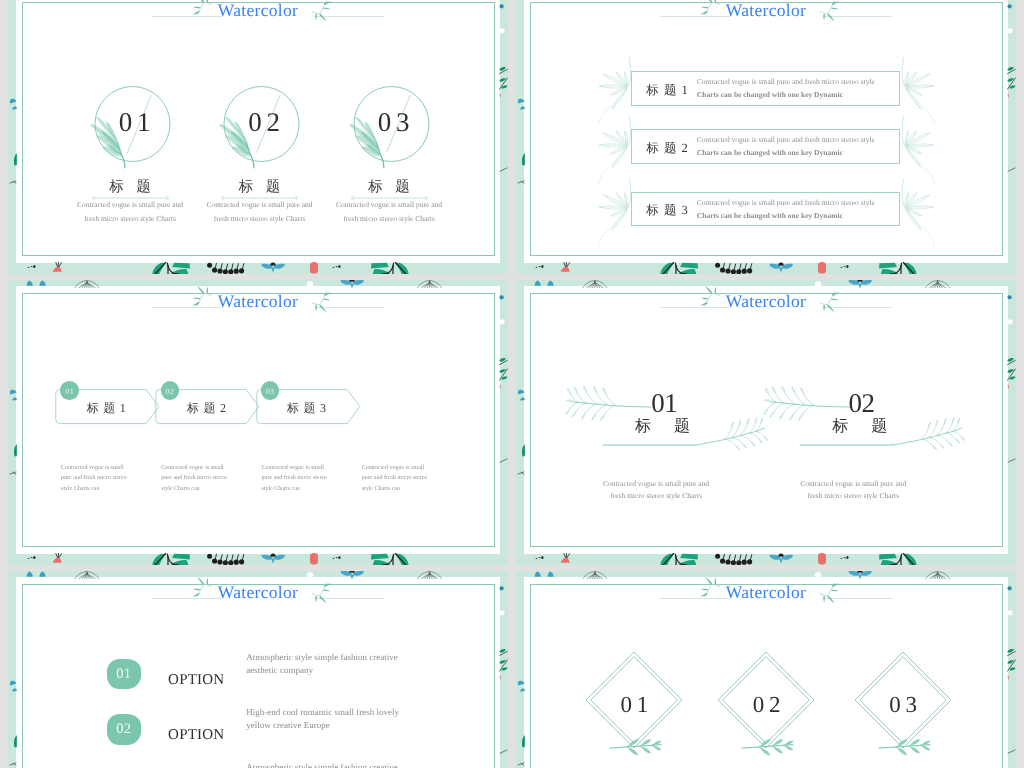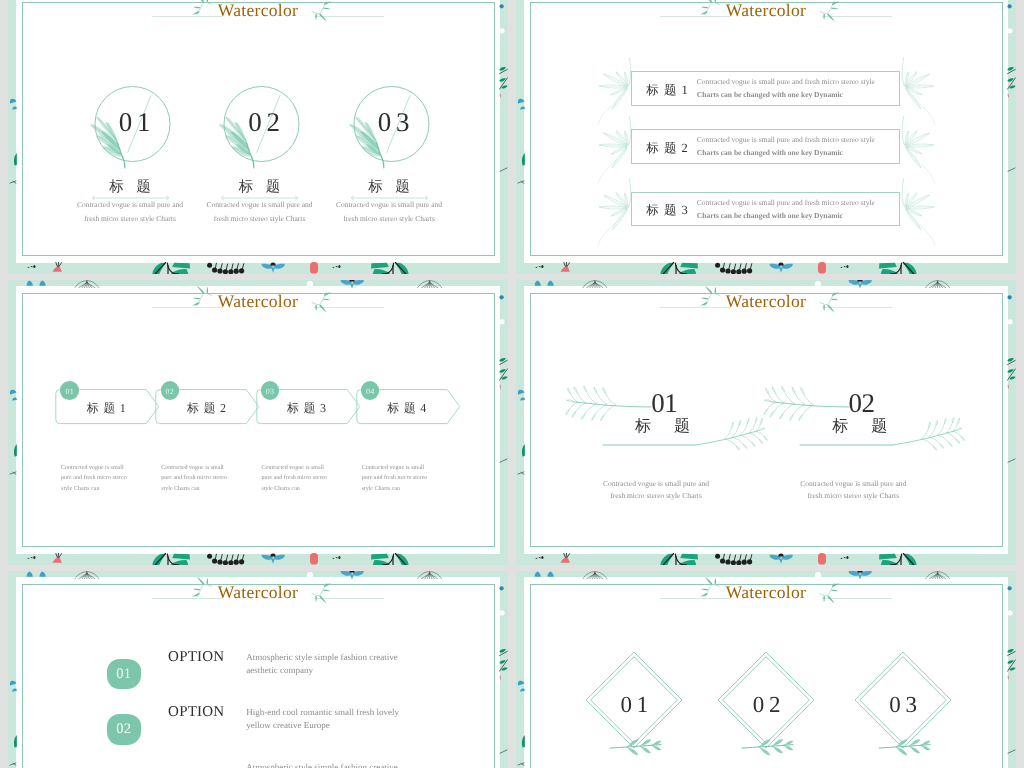--- a/index.html
+++ b/index.html
@@ -20,21 +20,21 @@
   .sideband-l{left:0;}
   .sideband-r{right:0;}
   .topband svg{position:absolute;left:0;bottom:0;}
 
   
   .hdr{position:absolute;left:0;top:0;width:484px;height:40px;}
   .hdr .hdr-line{position:absolute;left:136px;width:70px;top:21px;height:1px;background:#d5e6de;}
   .hdr .hdr-line2{position:absolute;left:298px;width:70px;top:21px;height:1px;background:#d5e6de;}
   .hdr .ttl{position:absolute;left:0;right:0;top:4px;text-align:center;
             font-family:"Liberation Serif",serif;font-size:17.5px;letter-spacing:0.3px;
-            color:#a16207;line-height:22px;}
+            color:#3b82f6;line-height:22px;}
   .hdr-sprigs{position:absolute;left:0;top:0;}
 
   
   .s1{left:8px;  top:-11px;}
   .s2{left:516px;top:-11px;}
   .s3{left:8px;  top:280px;}
   .s4{left:516px;top:280px;}
   .s5{left:8px;  top:571px;}
   .s6{left:516px;top:571px;}
 
@@ -98,21 +98,21 @@
          font-family:"Liberation Serif",serif;font-size:7.5px;color:#8e8e8e;line-height:9px;}
 
   
   .opt-col{position:absolute;left:0;top:0;width:484px;height:268px;}
   .opt-item{position:absolute;left:0;width:484px;height:52px;}
   .opt-badge{position:absolute;left:90.6px;top:81.8px;width:34.4px;height:30.7px;
              background:#7cc7ac;text-align:center;
              border-radius:36% 42% 40% 34% / 40% 36% 44% 42%;}
   .opt-badge span{font-family:"Liberation Serif",serif;font-size:14.5px;color:#f2faf6;
                   line-height:31px;letter-spacing:0.3px;}
-  .opt-label{position:absolute;left:152.1px;top:73px;
+  .opt-label{position:absolute;left:152.1px;top:96px;
              font-family:"Liberation Serif",serif;font-size:15px;color:#2f2f2f;
              line-height:15px;letter-spacing:0.2px;}
   .opt-t1{position:absolute;left:230.3px;top:74.5px;
           font-family:"Liberation Serif",serif;font-size:9px;color:#8d8d8d;
           line-height:10px;white-space:nowrap;}
   .opt-t2{position:absolute;left:230.3px;top:87.5px;
           font-family:"Liberation Serif",serif;font-size:9px;color:#8d8d8d;
           line-height:10px;white-space:nowrap;}
 
   
@@ -581,29 +581,20 @@
         </div>
         <div class="chev" style="left:200.4px">
           <svg class="chev-shape" width="108" height="36" viewBox="0 0 108 36">
             <path d="M4.6,0.6 H91.2 L103.8,17.6 L91.2,34.6 H4.6 A3.8,3.8 0 0 1 0.8,30.8 V4.4 A3.8,3.8 0 0 1 4.6,0.6 Z" fill="none" stroke="#aad8c8" stroke-width="1"></path>
           </svg>
           <div class="chev-badge">
             <span>03</span>
           </div>
           <div class="chev-label">标 题 3</div>
         </div>
-        <div class="chev" style="left:300.6px">
-          <svg class="chev-shape" width="108" height="36" viewBox="0 0 108 36">
-            <path d="M4.6,0.6 H91.2 L103.8,17.6 L91.2,34.6 H4.6 A3.8,3.8 0 0 1 0.8,30.8 V4.4 A3.8,3.8 0 0 1 4.6,0.6 Z" fill="none" stroke="#aad8c8" stroke-width="1"></path>
-          </svg>
-          <div class="chev-badge">
-            <span>04</span>
-          </div>
-          <div class="chev-label">标 题 4</div>
-        </div>
       </div>
       <div class="chev-texts">
         <div class="chev-txt" style="left:0px">
           <div>Contracted vogue is small</div>
           <div>pure and fresh micro stereo</div>
           <div>style Charts can</div>
         </div>
         <div class="chev-txt" style="left:100.2px">
           <div>Contracted vogue is small</div>
           <div>pure and fresh micro stereo</div>

